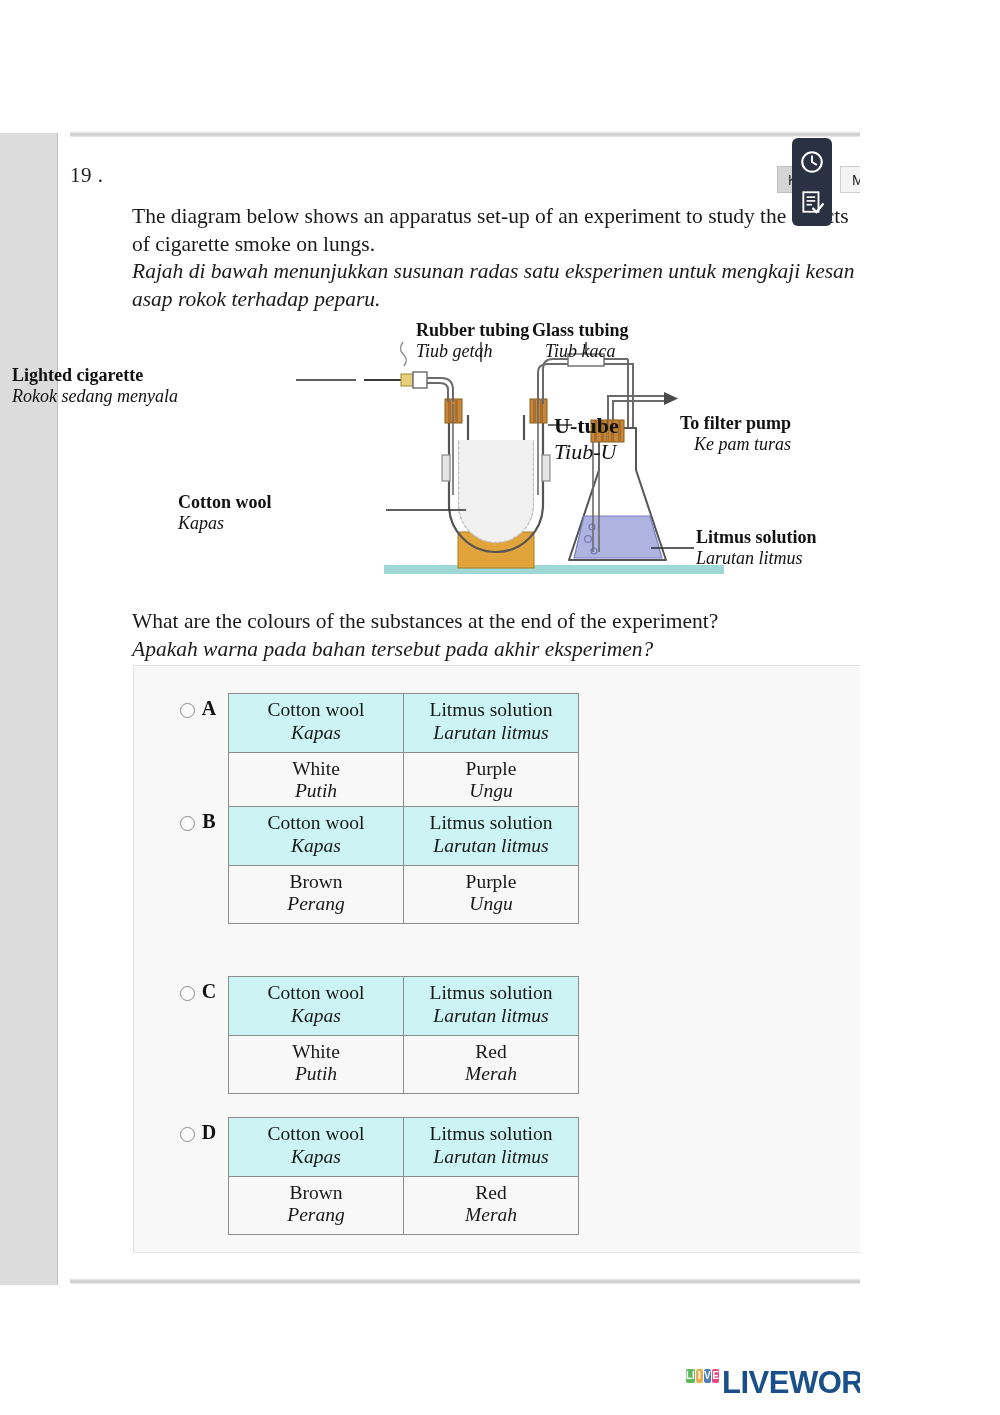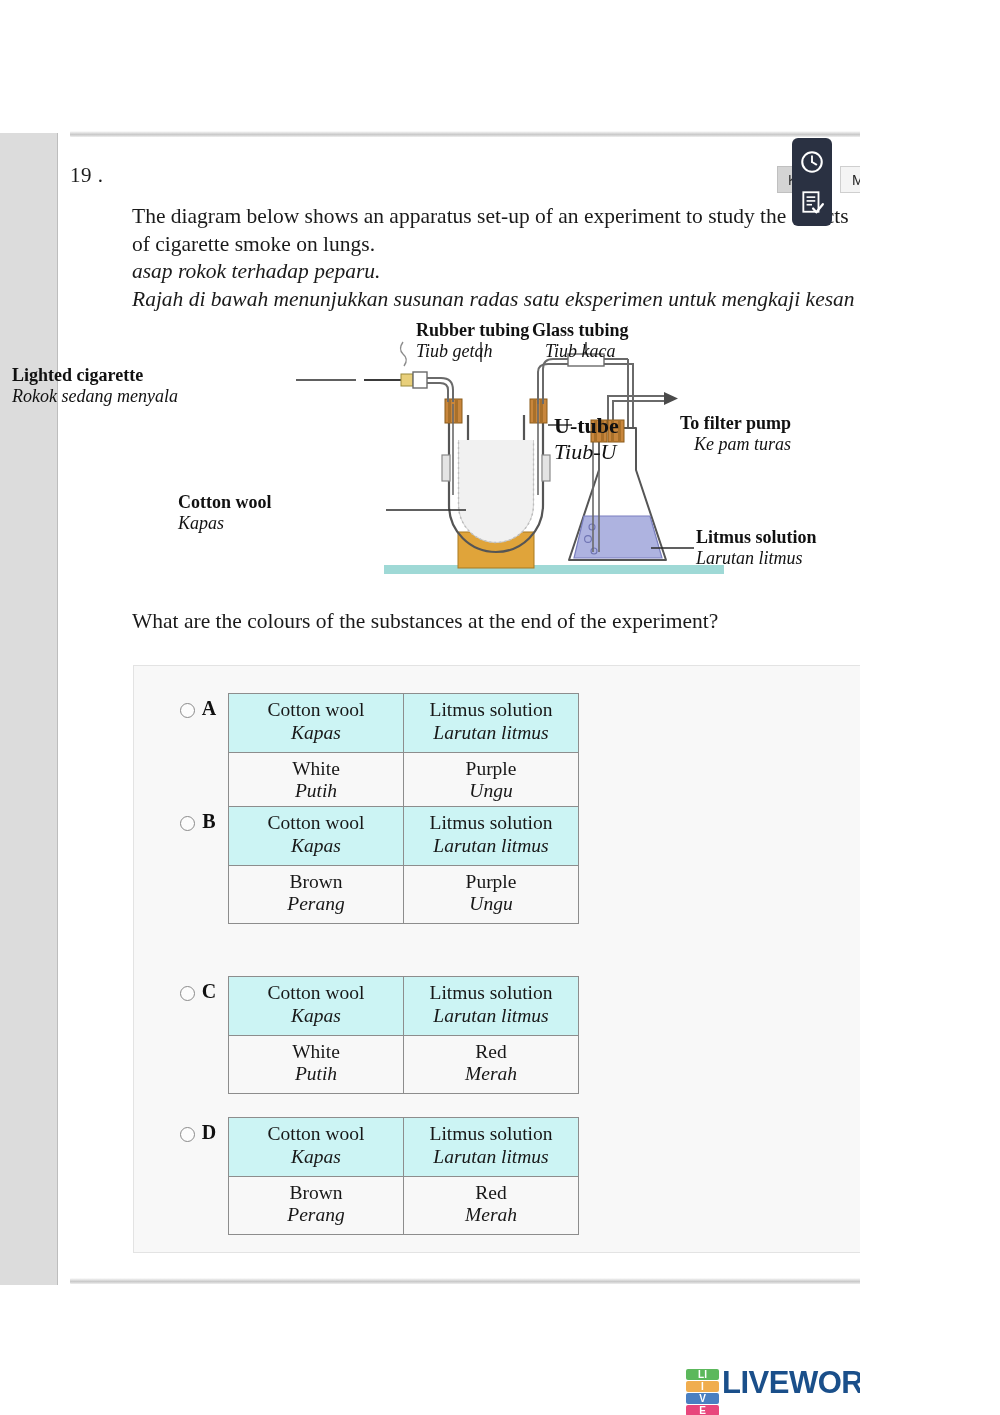--- a/index.html
+++ b/index.html
@@ -176,21 +176,21 @@
   
   .footer {
     position: absolute;
     left: 686px; top: 1365px;
     display: flex;
     align-items: center;
   }
   .lw-grid {
     width: 33px; height: 28px;
     display: grid;
-    grid-template-columns: 1fr;
+    grid-template-columns: 1fr 1fr 1fr 1fr;
     grid-template-rows: 1fr 1fr;
     gap: 1px;
     margin-right: 3px;
   }
   .lw-grid span {
     display: flex; align-items: center; justify-content: center;
     font-family: "Liberation Sans", sans-serif;
     font-size: 10px; font-weight: bold; color: #ffffff;
     border-radius: 2px;
   }
@@ -239,22 +239,22 @@
         <line x1="7" y1="11" x2="15" y2="11" stroke="#ffffff" stroke-width="1.5"></line>
         <line x1="7" y1="14.5" x2="12" y2="14.5" stroke="#ffffff" stroke-width="1.5"></line>
         <polyline points="13,18 16,21.5 22,14" fill="none" stroke="#ffffff" stroke-width="2.1" stroke-linecap="round" stroke-linejoin="round"></polyline>
       </svg>
     </span>
   </div>
 
   <div class="stem">
     <div>The diagram below shows an apparatus set-up of an experiment to study the effects</div>
     <div>of cigarette smoke on lungs.</div>
+    <div class="ml">Rajah di bawah menunjukkan susunan radas satu eksperimen untuk mengkaji kesan</div>
     <div class="ml">asap rokok terhadap peparu.</div>
-    <div class="ml">Rajah di bawah menunjukkan susunan radas satu eksperimen untuk mengkaji kesan</div>
   </div>
 
   <div class="diagram">
     <svg width="600" height="265" viewBox="0 0 600 265">
 
       <rect x="148" y="245" width="340" height="9" fill="#9fd9d6"></rect>
 
       <rect x="222" y="212" width="76" height="36" fill="#e0a43a" stroke="#a97a20" stroke-width="1"></rect>
 
       <path d="M213 95 L213 185 A47 47 0 0 0 307 185 L307 95" fill="none" stroke="#555" stroke-width="2.2"></path>
@@ -352,20 +352,21 @@
     </div>
 
     <div style="position:absolute;left:460px;top:207px;font-size:18px;font-weight:bold;color:#111;">
       <span>Litmus solution</span>
       <span style="display:block;font-style:italic;font-weight:normal;">Larutan litmus</span>
     </div>
   </div>
 
   <div class="prompt">
     <div>What are the colours of the substances at the end of the experiment?</div>
+    <div class="ml">Apakah warna pada bahan tersebut pada akhir eksperimen?</div>
   </div>
 
   <div class="answers">
 
     <div class="opt-row" style="left:46px; top:27px;">
       <div class="radio"></div>
       <div class="opt-letter">A</div>
       <table class="opt">
         <tbody>
             <tr class="head">

